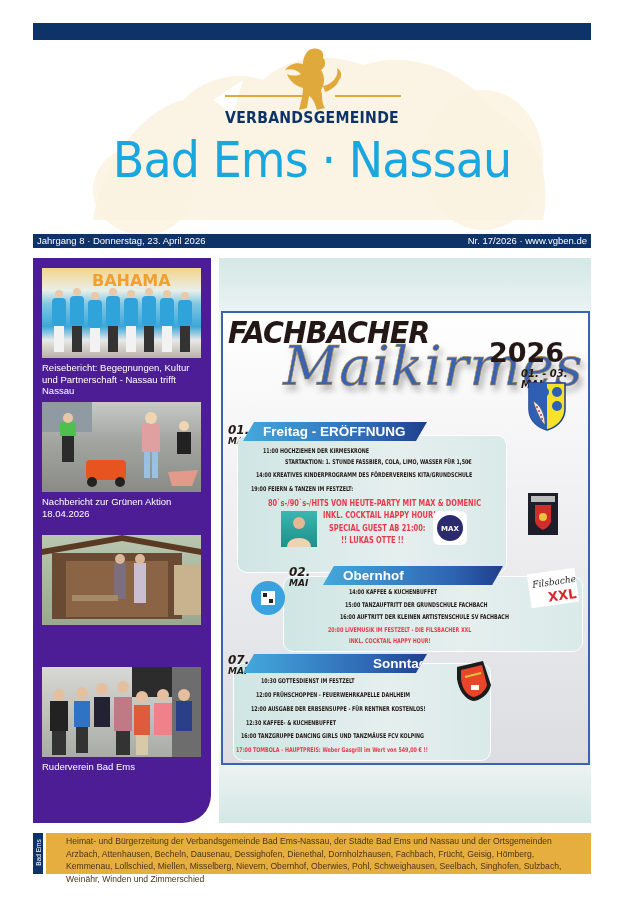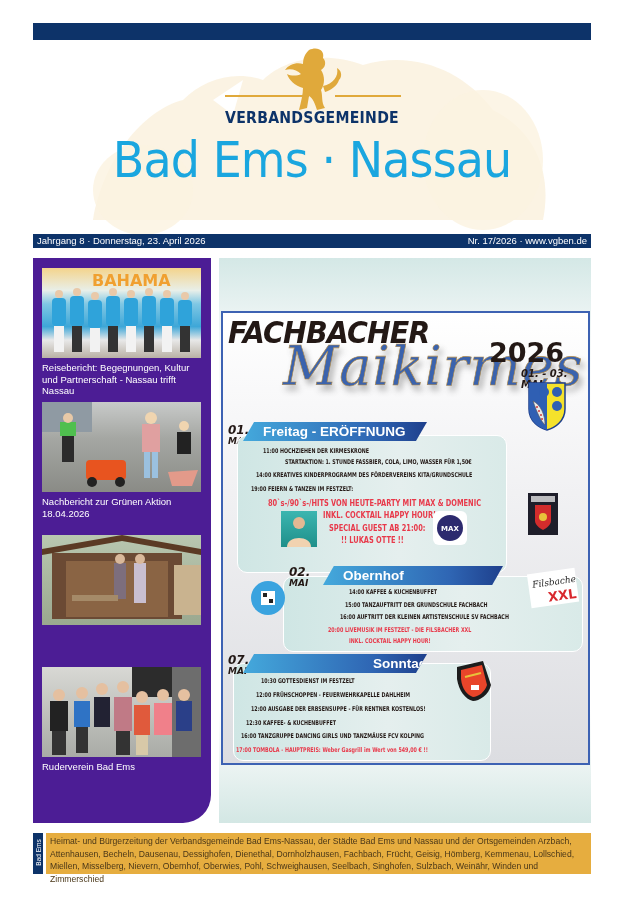--- a/index.html
+++ b/index.html
@@ -49,21 +49,21 @@
   .ev { position: absolute; font-family: "DejaVu Sans Condensed", "DejaVu Sans", sans-serif; font-weight: bold; font-size: 6.5px; color: #231815;
         white-space: nowrap; transform: scaleX(0.82); transform-origin: left; letter-spacing: 0; }
   .ev.red { color: #e8394a; }
   .ev.big { font-size: 9px; }
 
   .badge { position: absolute; }
 
   .footer-tag { position: absolute; left: 33px; top: 833px; width: 10px; height: 41px; background: #0d3369; }
   .footer-tag span { position: absolute; left: -14px; top: 16px; width: 38px; color: #ffffff; font-size: 6.5px; transform: rotate(-90deg); text-align: center; }
   .footer-box { position: absolute; left: 46px; top: 833px; width: 545px; height: 41px; background: #e6ad3f; color: #4a3718;
-                font-size: 8.6px; line-height: 12.6px; padding: 2px 4px; }
+                font-size: 8.6px; line-height: 12.6px; padding: 2px 20px; }
 </style>
 </head>
 <body>
 
 <div class="top-bar"></div>
 
 <div class="masthead">
   <svg class="masthead-bg" viewBox="0 0 558 194" preserveAspectRatio="none">
     <path d="M60 180 C70 120 110 70 150 60 C170 40 200 30 230 40 C250 20 290 10 330 25 C380 10 430 30 460 70 C500 90 520 130 510 180 Z" fill="#fbf2e0" opacity="0.9"></path>
     <path d="M180 60 L210 40 L200 75 Z" fill="#ffffff"></path>

